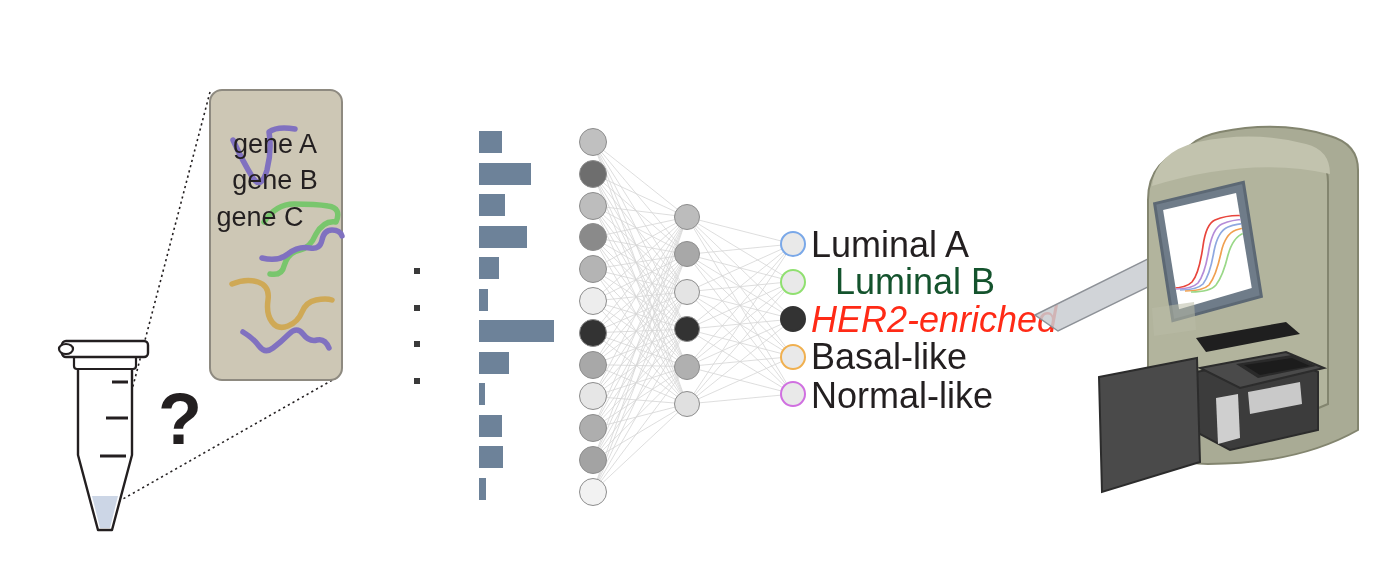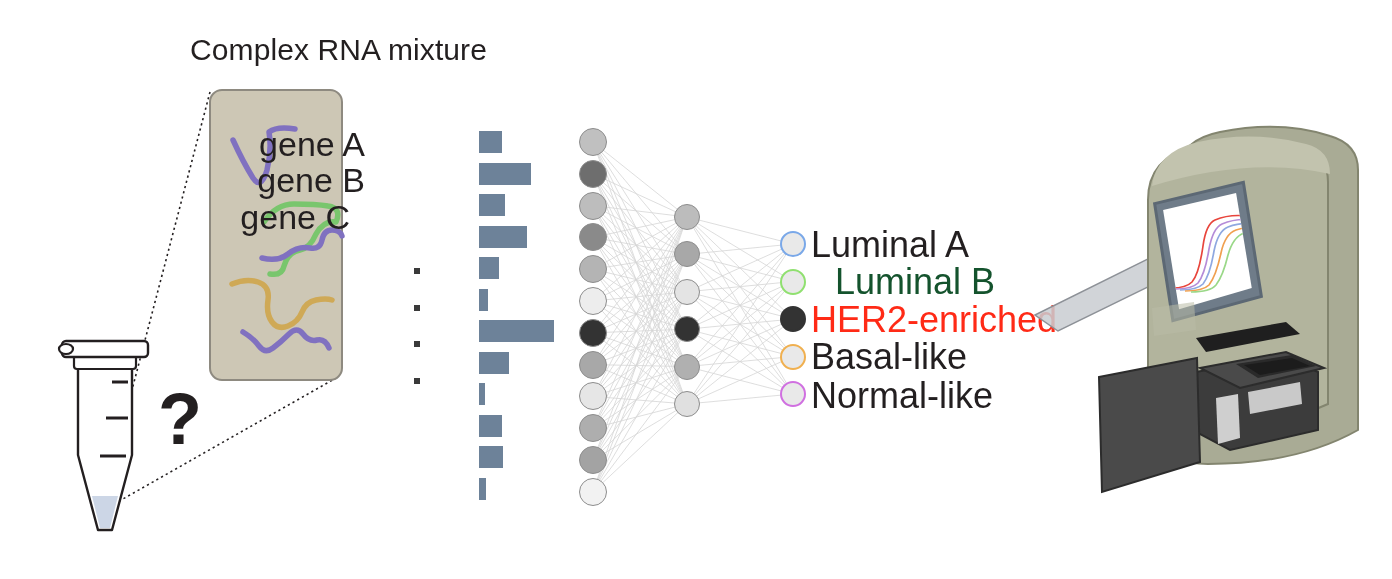--- a/index.html
+++ b/index.html
@@ -1,36 +1,35 @@
 <!DOCTYPE html>
 <html><head>
 <meta charset="utf-8">
 <style>
   html,body{margin:0;padding:0;background:#fff;}
   body{width:1392px;height:579px;font-family:"Liberation Sans",sans-serif;overflow:hidden;}
   #stage{position:relative;width:1392px;height:579px;background:#fff;}
   .ttl{position:absolute;font-size:30px;color:#231f20;line-height:36px;letter-spacing:0.1px;}
   #title-left{left:190px;top:32px;}
   #title-right{left:944px;top:28px;}
-  .gene-label{position:absolute;font-size:34px;color:#231f20;text-align:right;width:180px;line-height:27px;}
+  .gene-label{position:absolute;font-size:27px;color:#231f20;text-align:center;width:180px;line-height:27px;}
   .dotmark{position:absolute;width:6px;height:6px;background:#3a3a3a;}
   .bar{position:absolute;height:22px;background:#6d8299;}
   .node{position:absolute;border-radius:50%;box-sizing:border-box;border:1.6px solid #8d8d8d;}
   .out-c{position:absolute;width:26px;height:26px;border-radius:50%;box-sizing:border-box;border:2.6px solid #999;background:#e9e9e9;}
   .out-l{position:absolute;font-size:36px;color:#231f20;line-height:27px;white-space:nowrap;}
-  .out-l.hi{color:#ff2a16;}
+  .out-l.hi{color:#ff2a16;font-style:italic;}
   svg{position:absolute;left:0;top:0;overflow:visible;}
   #qm{position:absolute;left:158px;top:383px;font-size:72px;font-weight:bold;color:#231f20;line-height:72px;}
 </style>
 </head>
 <body>
 
 <div id="stage">
 
-  <div class="ttl" id="title-left">Complex RNA mixture</div>
 
   <svg width="1392" height="579">
     <g>
       <line x1="100" y1="512" x2="210" y2="92" stroke="#231f20" stroke-width="1.6" stroke-dasharray="2.2 3.2"></line>
       <line x1="100" y1="512" x2="336" y2="378" stroke="#231f20" stroke-width="1.6" stroke-dasharray="2.2 3.2"></line>
     </g>
     <g>
       <path d="M78 360 L78 455 L98 530 L112 530 L132 455 L132 360 Z" fill="#ffffff" stroke="#231f20" stroke-width="2.4" stroke-linejoin="round"></path>
       <path d="M92 496 L118 496 L110 528 L100 528 Z" fill="#ccd6e6" stroke="none"></path>
       <rect x="74" y="355" width="62" height="14" rx="3" fill="#ffffff" stroke="#231f20" stroke-width="2.2"></rect>

